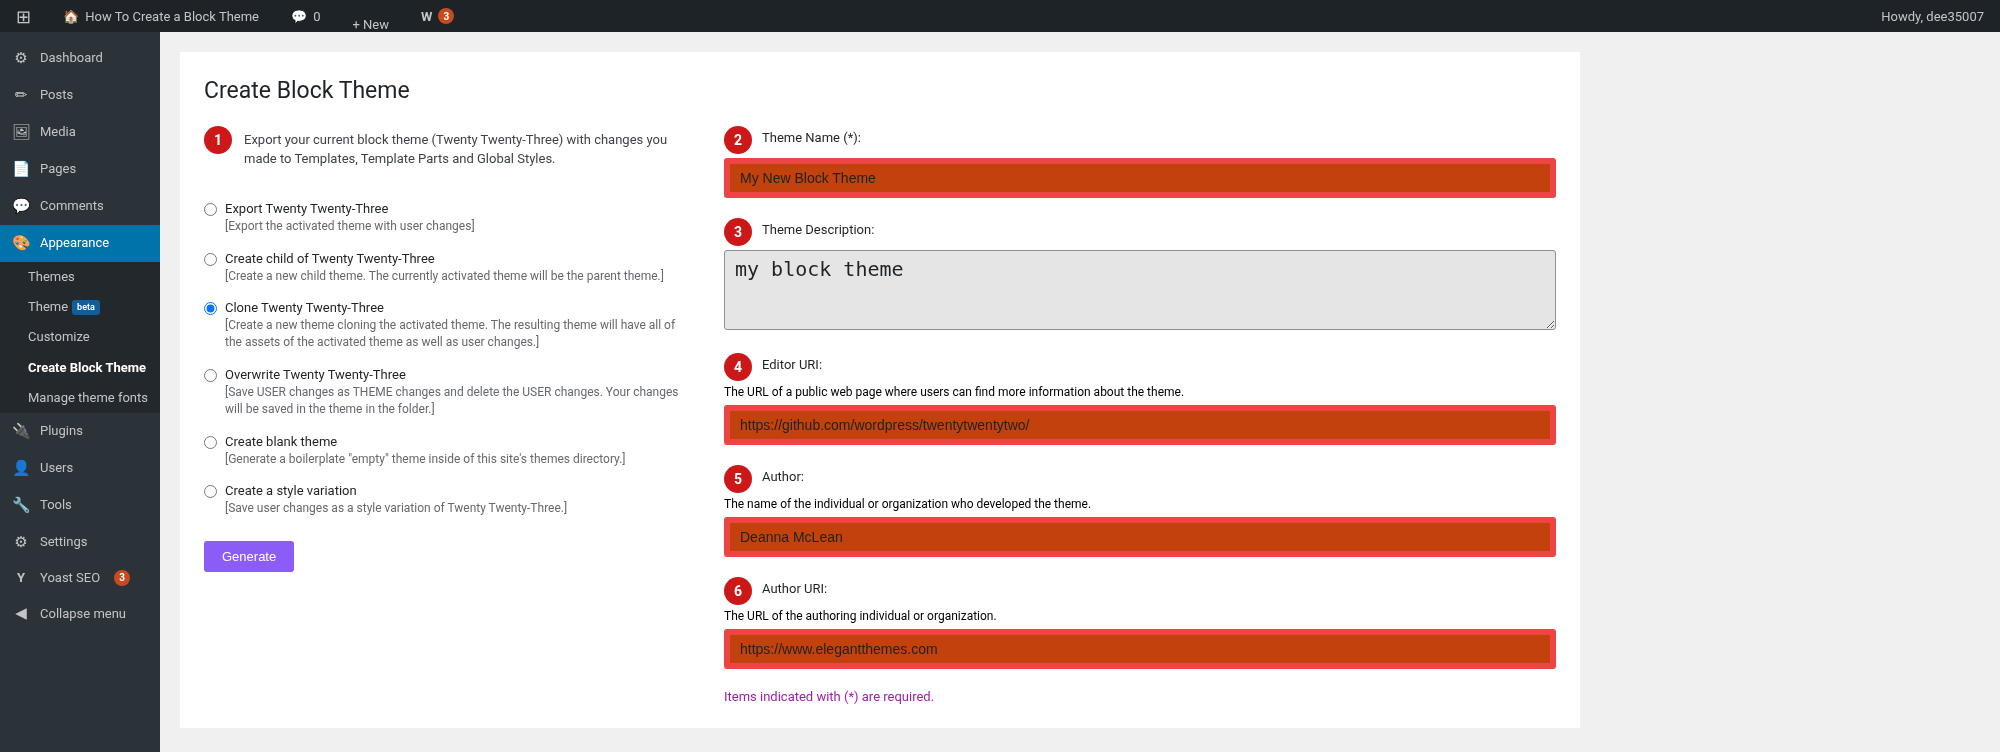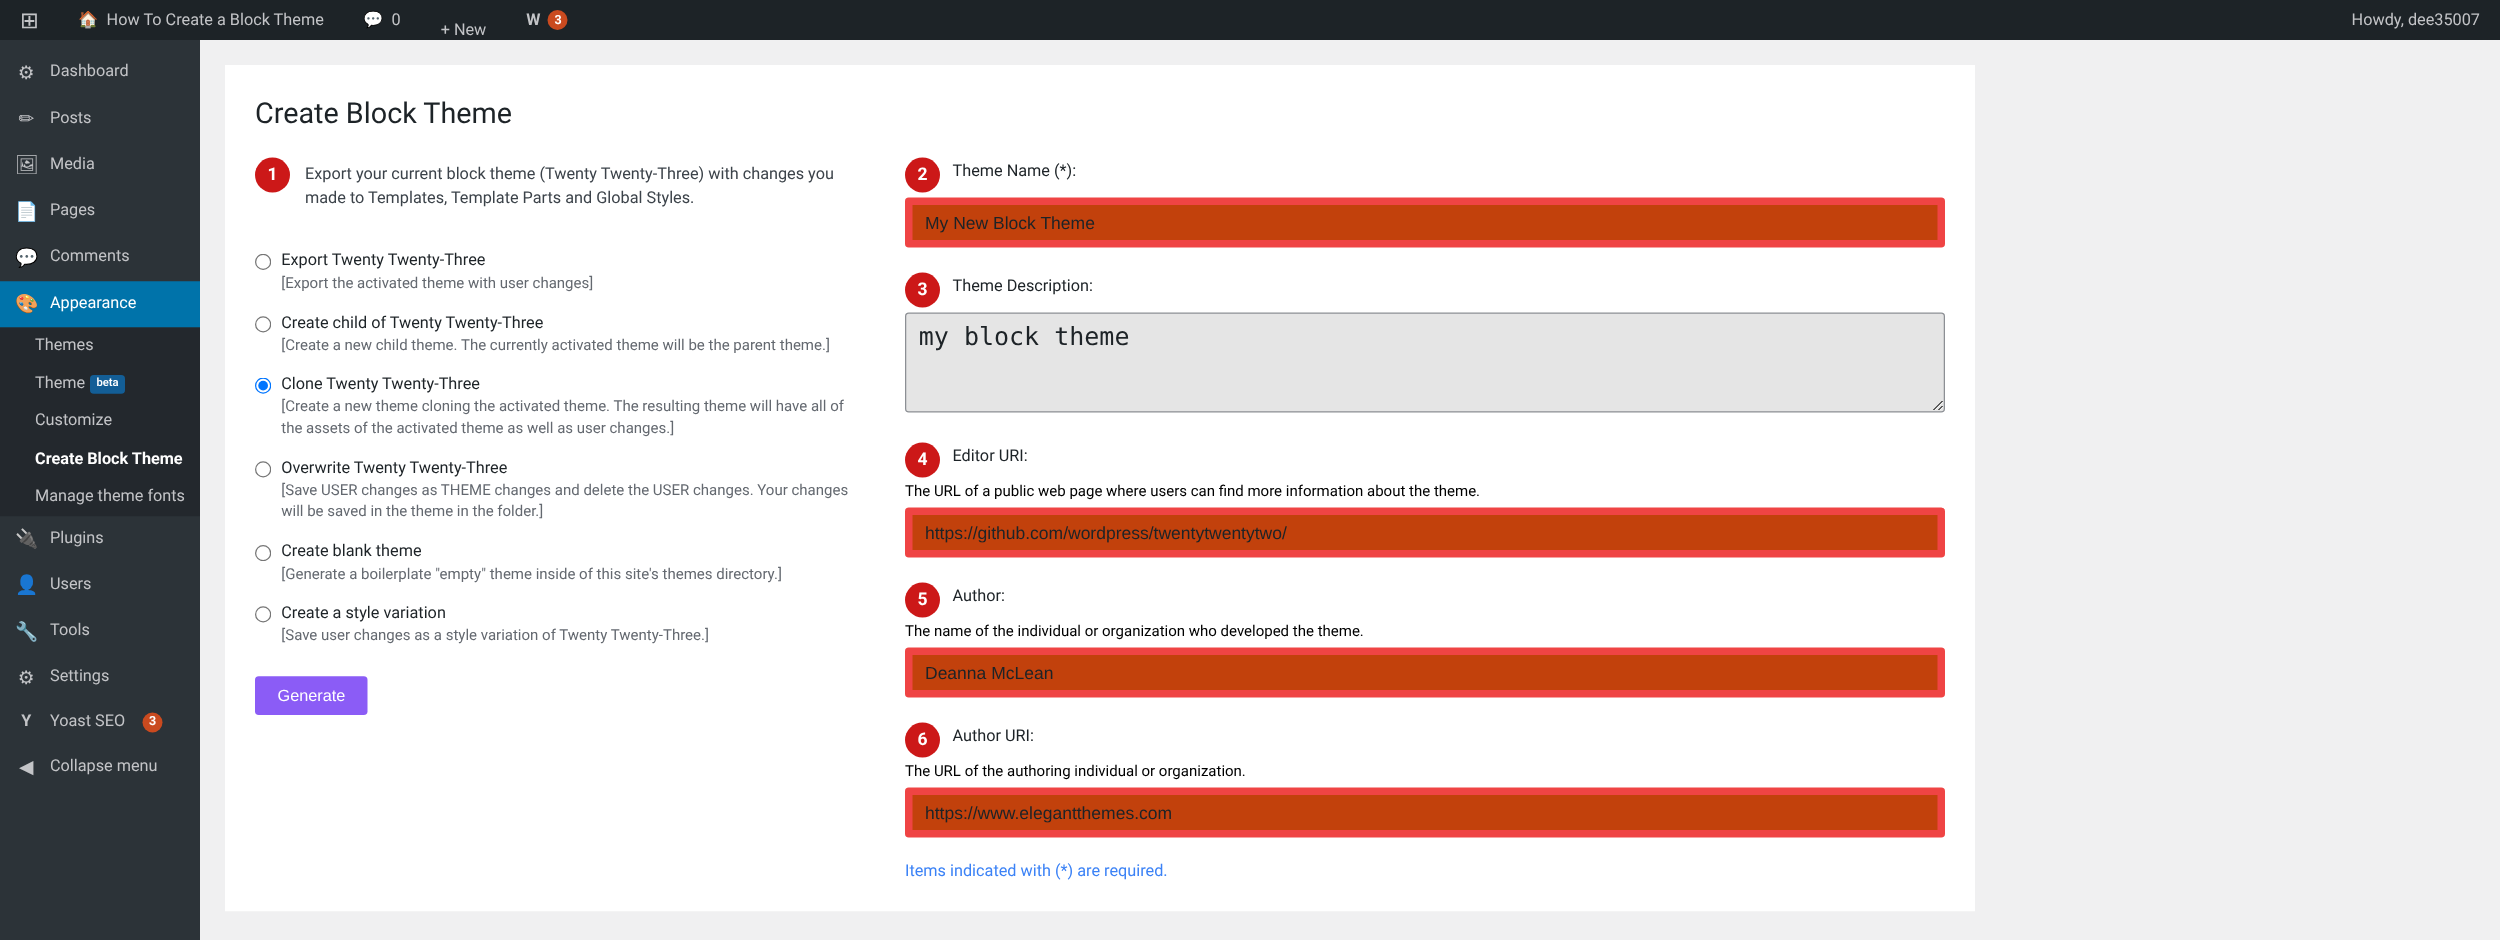--- a/index.html
+++ b/index.html
@@ -134,21 +134,21 @@
       border: 1px solid #8c8f94;
       border-radius: 3px;
       font-size: 20px;
       color: #1d2327;
       background: #e5e5e5;
       outline: none;
       resize: vertical;
       min-height: 80px;
     }
 
-    .required-note { font-size: 13px; color: #3b82f6; margin-top: 20px; }
+    .required-note { font-size: 13px; color: #a21caf; margin-top: 20px; }
 
     
     .btn-generate {
       background: #8b5cf6;
       color: #fff;
       border: none;
       padding: 8px 18px;
       border-radius: 3px;
       font-size: 13px;
       cursor: pointer;

